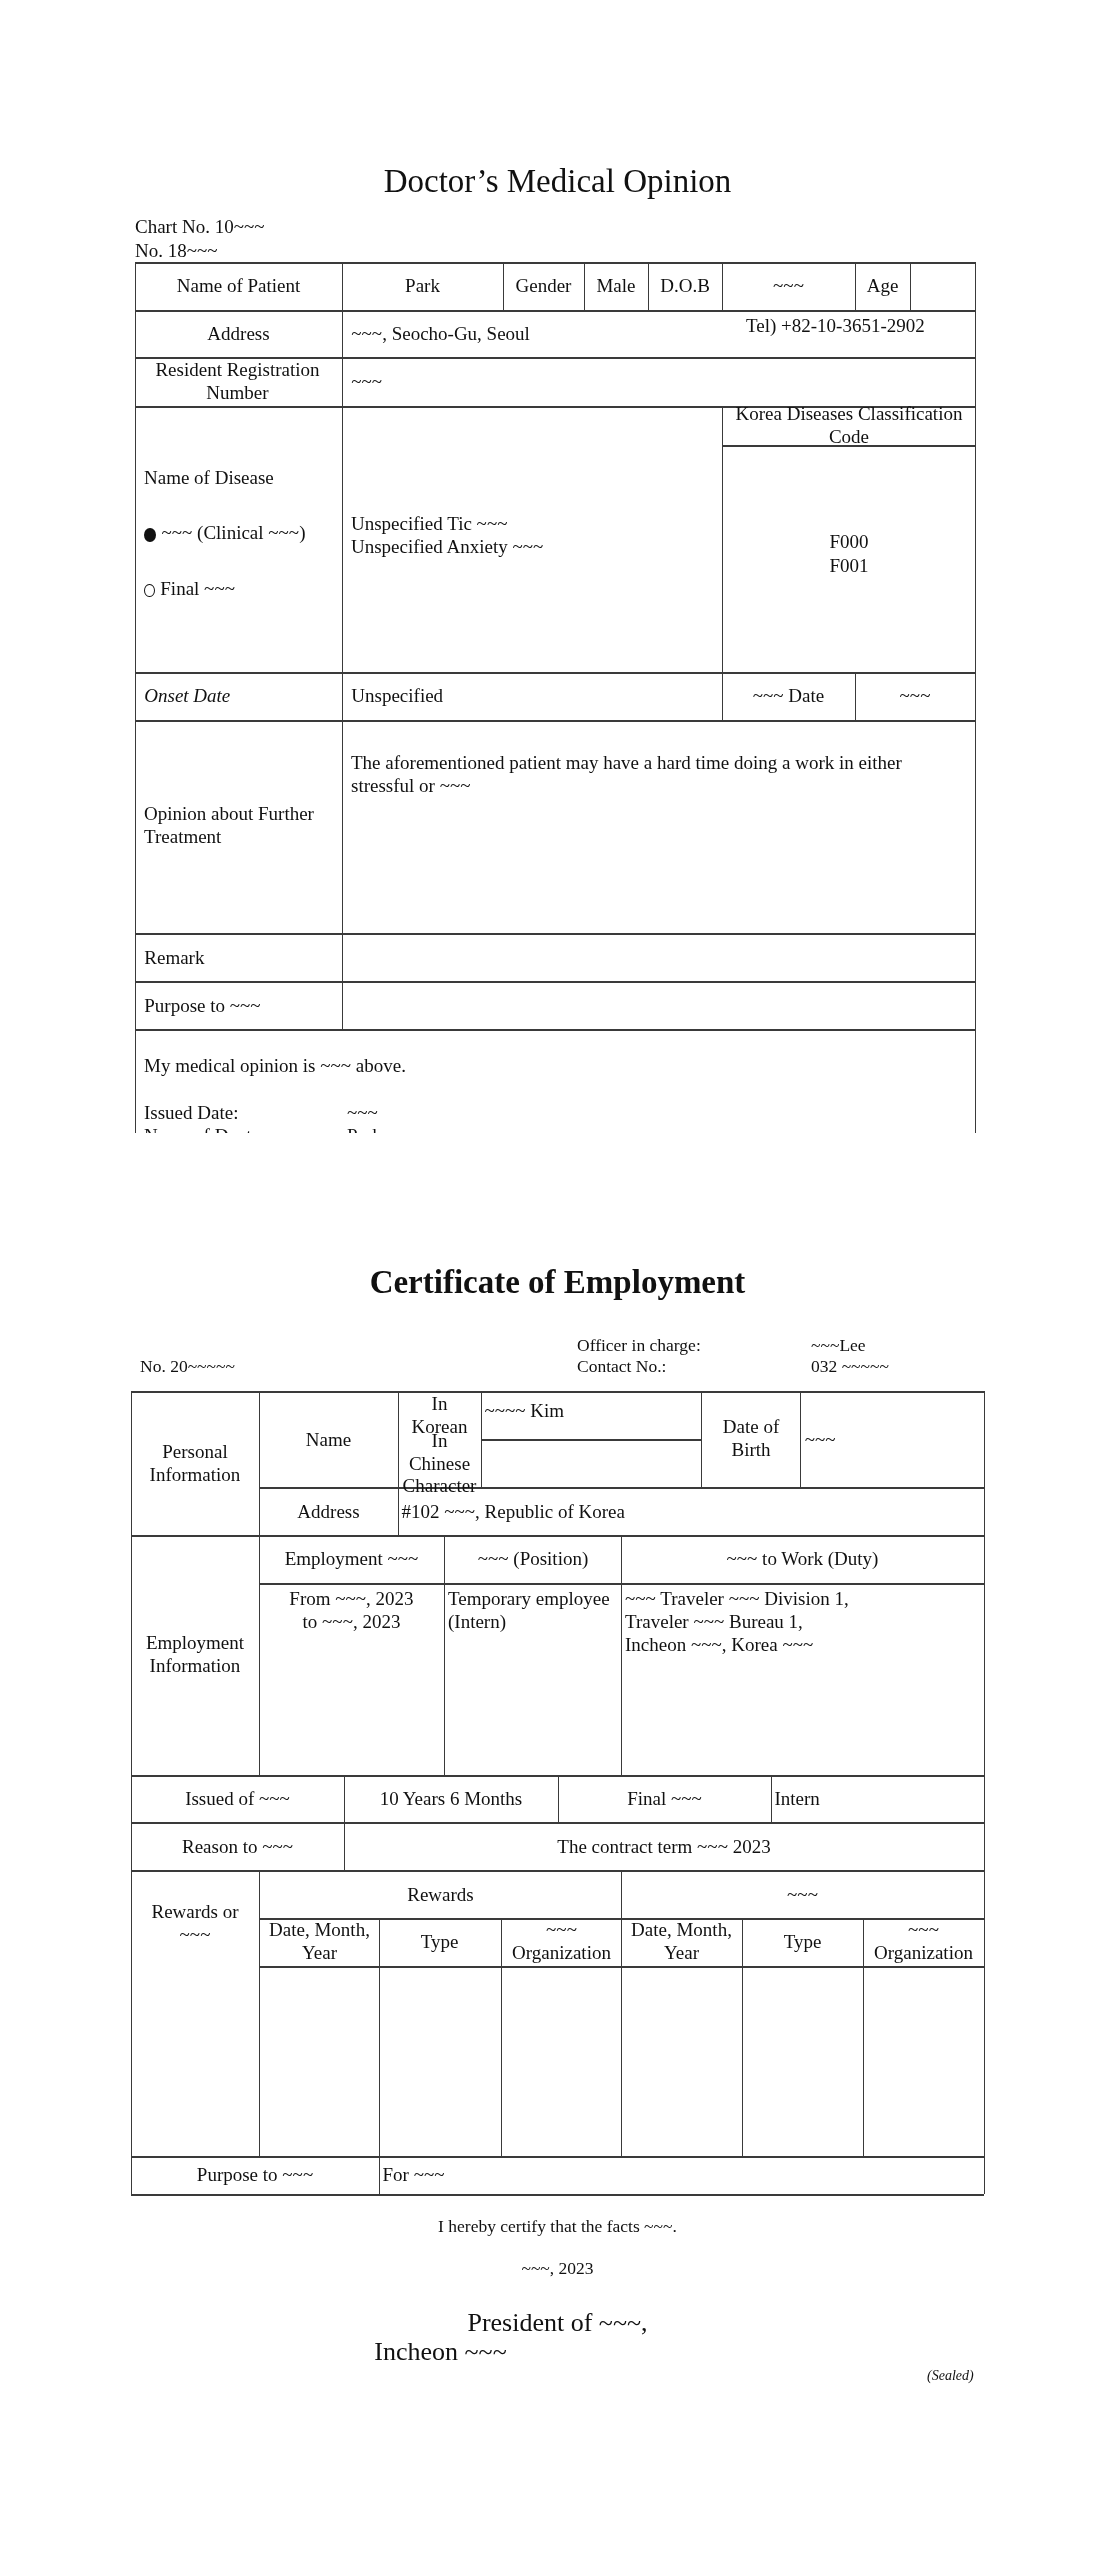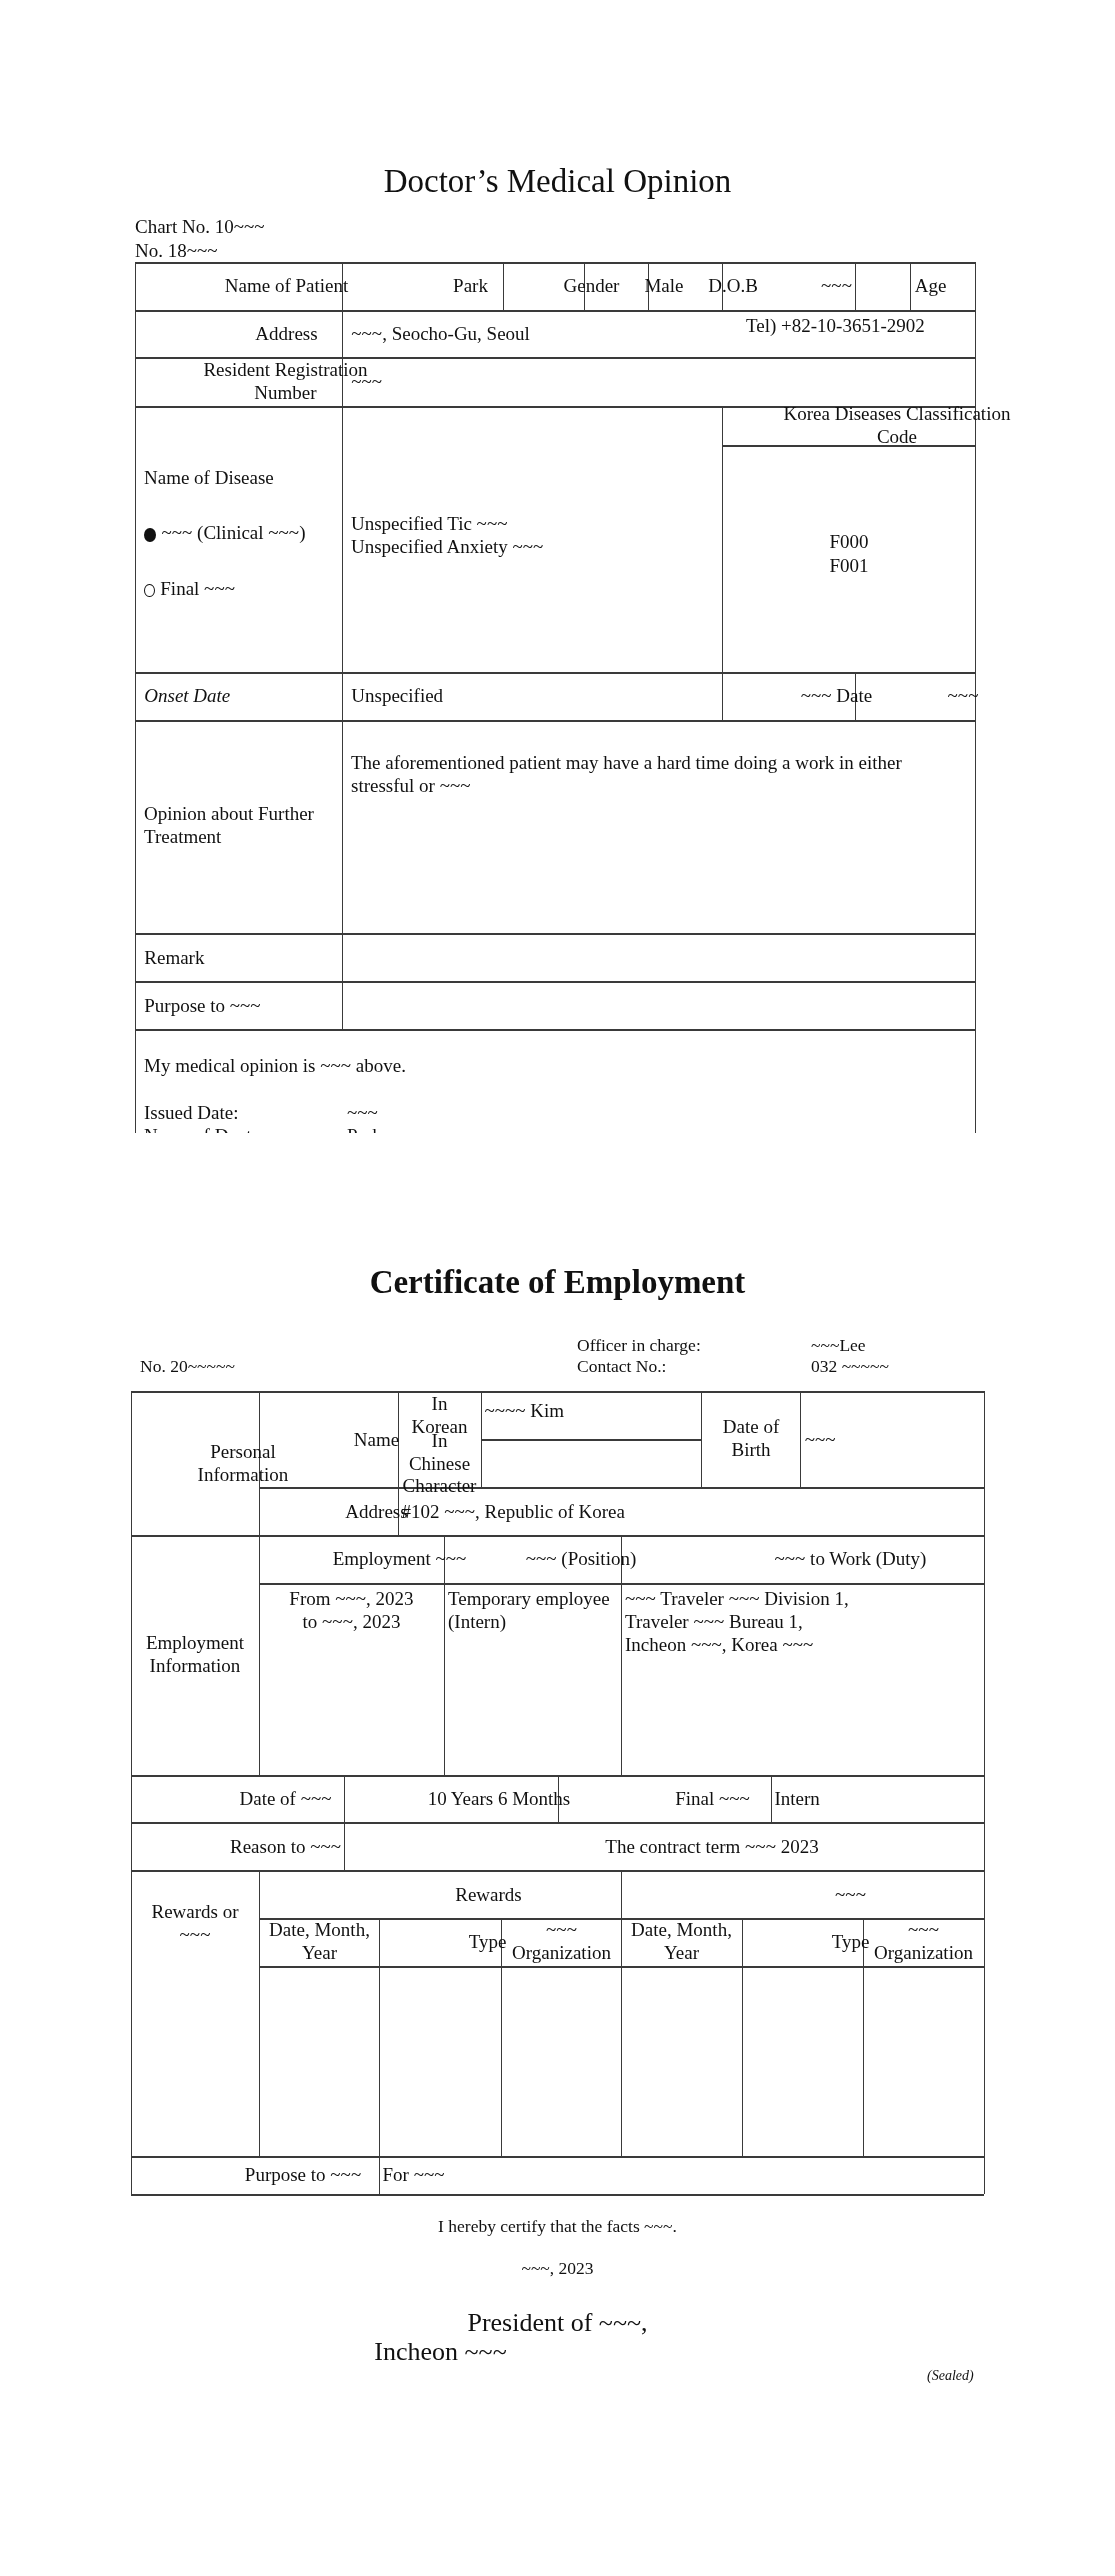--- a/index.html
+++ b/index.html
@@ -13,21 +13,21 @@
   .v { width:1.2px; }
   .title1 { font-size:33px; }
   .title2 { font-size:33px; font-weight:bold; }
   .small { font-size:17.5px; }
   .xs { font-size:14px; }
   .bold { font-weight:normal; }
   .wrap { white-space:normal; line-height:1.2; }
   .clip1 { position:absolute; left:0; top:0; width:1115px; height:1133px; overflow:hidden; }
   .radio-fill { display:inline-block; width:11.7px; height:14px; border-radius:50%; background:#111; vertical-align:middle; margin-right:5.8px; }
   .radio-empty { display:inline-block; width:10.5px; height:13px; border-radius:50%; border:1.2px solid #111; vertical-align:middle; margin-right:5.8px; box-sizing:border-box; }
-  .cell { position:absolute; display:flex; align-items:center; justify-content:center; text-align:center; font-size:19px; line-height:1.2;padding-left:48px; }
+  .cell { position:absolute; display:flex; align-items:center; justify-content:center; text-align:center; font-size:19px; line-height:1.2; }
   .cell.left { justify-content:flex-start; text-align:left; padding-left:9.3px; box-sizing:border-box; }
   .cell.top { align-items:flex-start; padding-top:8.2px; box-sizing:border-box; }
 </style>
 </head>
 <body>
 
 <div class="clip1">
   <div class="t title1 c" style="left:0; width:1115px; top:165px;">Doctor’s Medical Opinion</div>
   <div class="t" style="left:135px; top:217px;">Chart No. 10~~~</div>
   <div class="t" style="left:135px; top:241px;">No. 18~~~</div>
@@ -168,21 +168,21 @@
     <div class="cell" style="left:259px; width:185px; top:1535px; height:48px;">Employment ~~~</div>
     <div class="cell" style="left:444px; width:178px; top:1535px; height:48px;">~~~ (Position)</div>
     <div class="cell" style="left:621px; width:363px; top:1535px; height:48px;">~~~ to Work (Duty)</div>
     <div class="t wrap c" style="left:259px; width:185px; top:1588px; white-space:pre-line;">From ~~~, 2023
 to ~~~, 2023</div>
     <div class="t wrap" style="left:448px; width:169px; top:1588px;">Temporary employee (Intern)</div>
     <div class="t wrap" style="left:625px; width:350px; top:1588px; white-space:pre-line;">~~~ Traveler ~~~ Division 1,
 Traveler ~~~ Bureau 1,
 Incheon ~~~, Korea ~~~</div>
 
-    <div class="cell" style="left:131px; width:213px; top:1776px; height:47px;">Date of ~~~</div>
+    <div class="cell" style="left:131px; width:213px; top:1776px; height:47px;">Issued of ~~~</div>
     <div class="cell" style="left:344px; width:214px; top:1776px; height:47px;">10 Years 6 Months</div>
     <div class="cell" style="left:558px; width:213px; top:1776px; height:47px;">Final ~~~</div>
     <div class="cell left" style="left:771px; width:213px; top:1776px; height:47px; padding-left:3.5px;">Intern</div>
 
     <div class="cell" style="left:131px; width:213px; top:1823px; height:48px;">Reason to ~~~</div>
     <div class="cell" style="left:344px; width:640px; top:1823px; height:48px;">The contract term ~~~ 2023</div>
 
     <div class="cell" style="left:131px; width:128px; top:1871px; height:105px; padding:0 17.5px; box-sizing:border-box;">Rewards or ~~~</div>
     <div class="cell" style="left:259px; width:363px; top:1871px; height:48px;">Rewards</div>
     <div class="cell" style="left:621px; width:363px; top:1871px; height:48px;">~~~</div>

